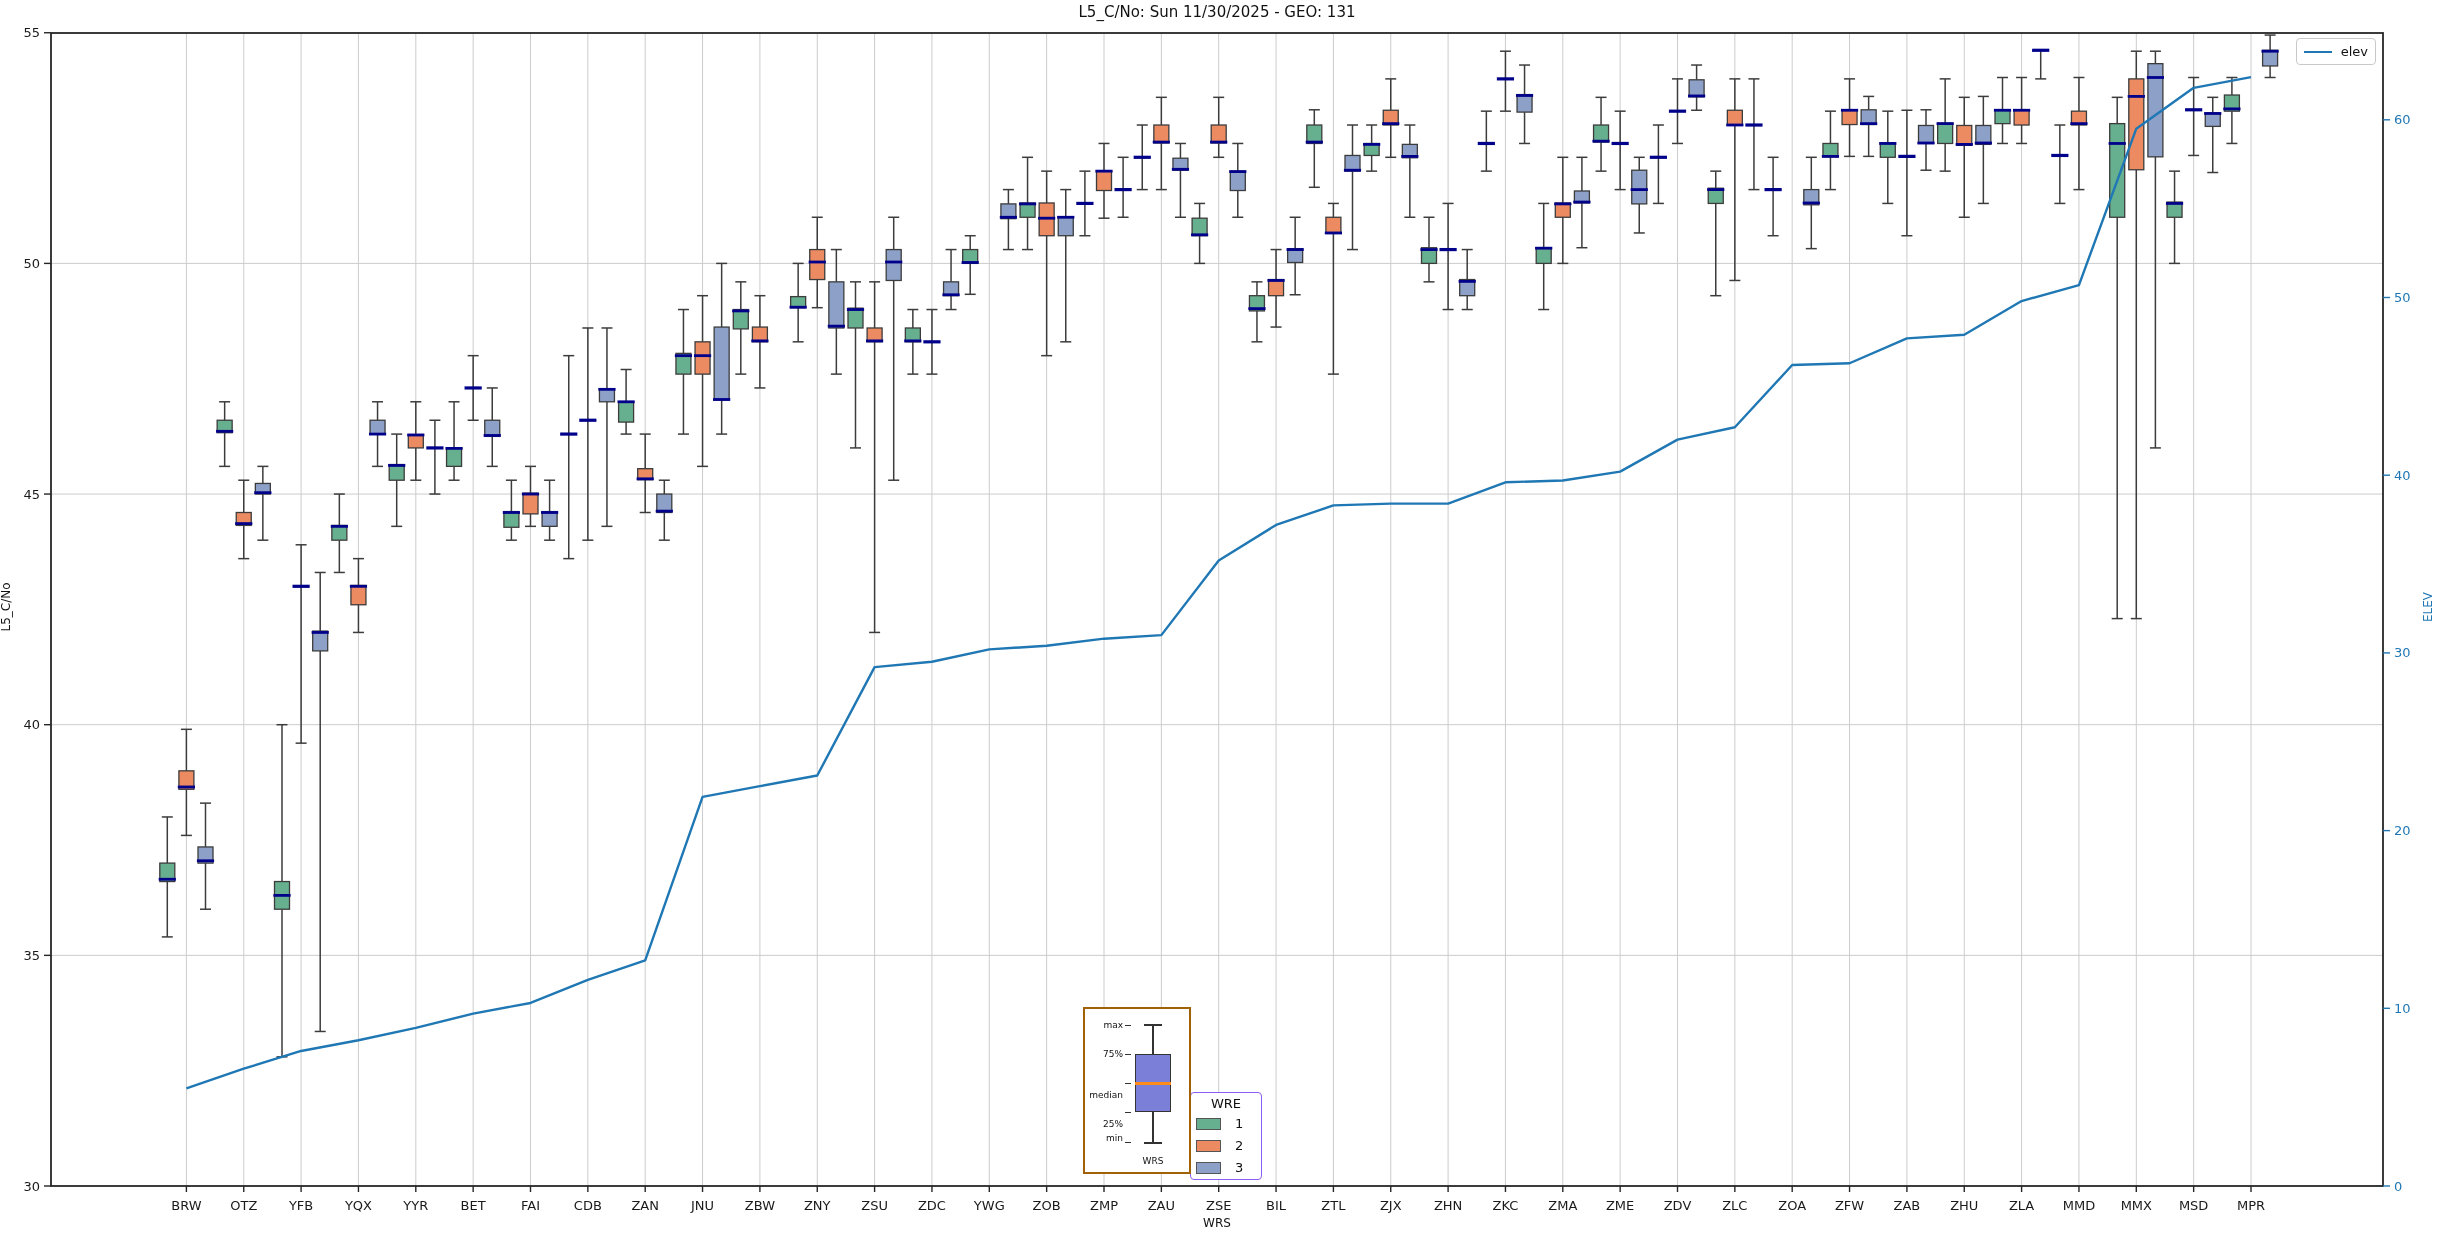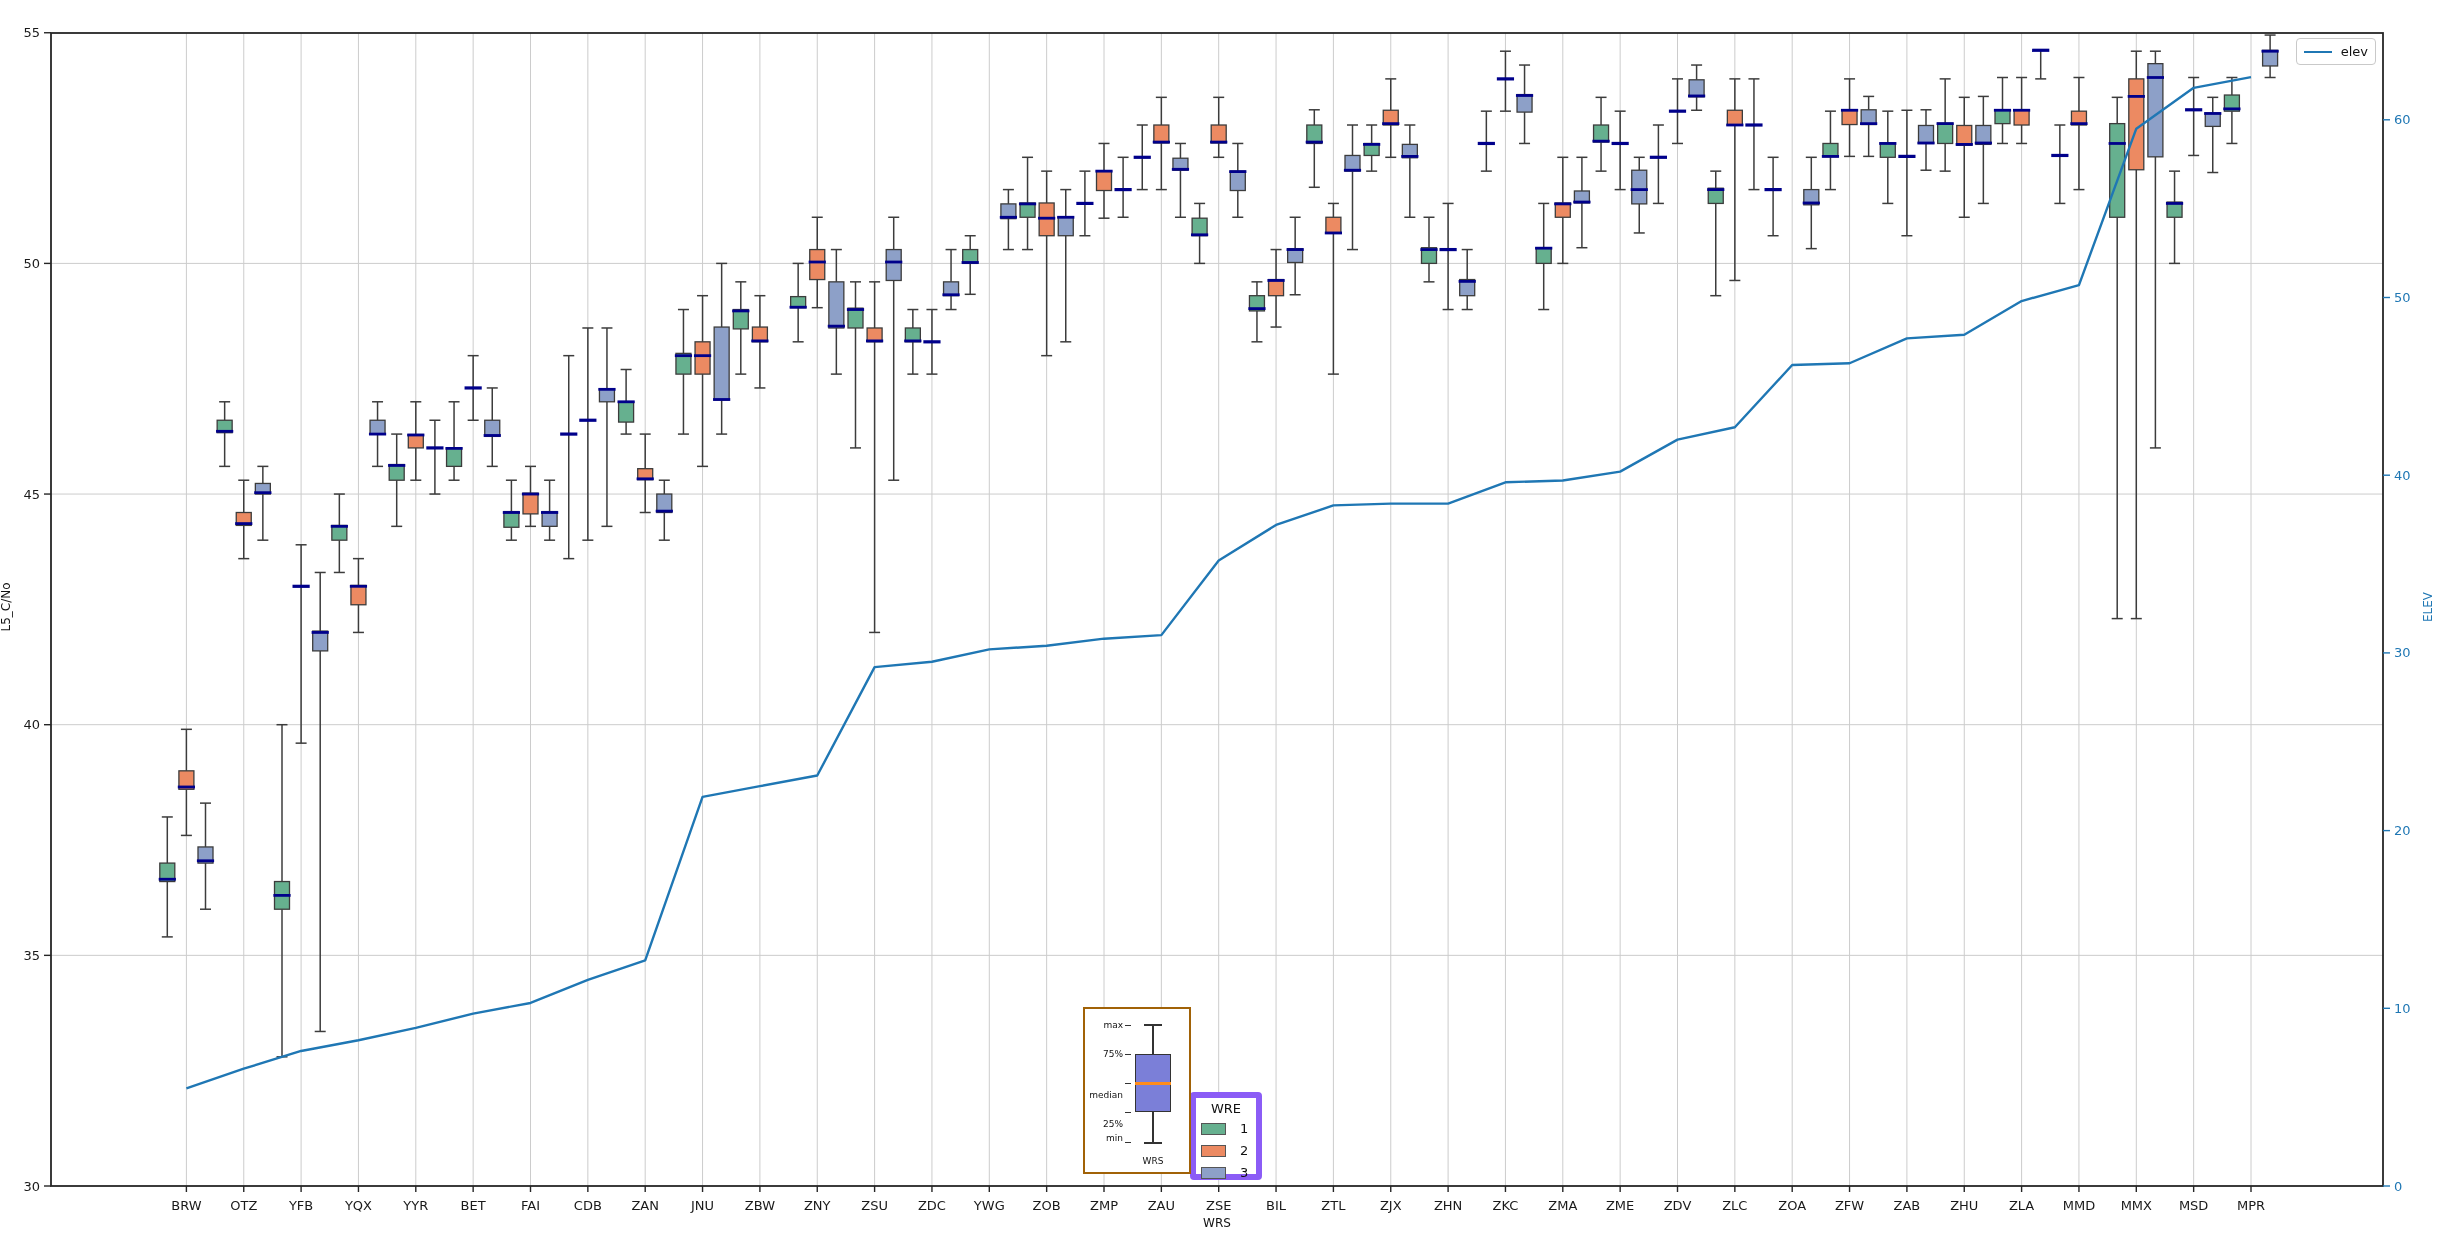--- a/index.html
+++ b/index.html
@@ -14,21 +14,21 @@
              transform:rotate(-90deg);font-size:12px;color:#1f77b4;}
   .xlab{position:absolute;left:51px;width:2332px;top:1216px;text-align:center;
         font-size:12px;color:#111;}
   
   .elev-legend{position:absolute;left:2296px;top:38px;width:80px;height:27px;
       background:#fff;border:1px solid #c9c9c9;border-radius:4px;display:flex;
       align-items:center;box-sizing:border-box;padding:0 7px;font-size:13px;color:#111;}
   .elev-line-sample{display:inline-block;width:31px;height:0;border-top:2.5px solid #1f77b4;margin-right:9px;}
   
   .wre-legend{position:absolute;left:1190px;top:1092px;width:72px;height:88px;background:#fff;
-      border:6px solid #8b5cf6;border-radius:4px;box-sizing:border-box;font-size:13px;color:#111;}
+      border:1px solid #8b5cf6;border-radius:4px;box-sizing:border-box;font-size:13px;color:#111;}
   .wre-title{position:absolute;left:0;width:100%;top:3px;text-align:center;}
   .wre-row{position:absolute;left:5px;height:13px;display:flex;align-items:center;}
   .wre-swatch{display:inline-block;width:25px;height:12px;border:1px solid #555;box-sizing:border-box;}
   .wre-label{margin-left:14px;}
   
   .guide{position:absolute;left:1083px;top:1007px;width:104px;height:163px;background:#fff;
       border:2px solid #a16207;box-sizing:content-box;font-size:9px;color:#111;}
   .g-label{position:absolute;right:66px;width:60px;text-align:right;line-height:10px;}
   .g-tick{position:absolute;left:40px;width:6px;height:1px;background:#333;}
   .g-whisk{position:absolute;left:67px;width:1.5px;background:#333;}
@@ -1012,20 +1012,21 @@
           <line x1="2270.1" x2="2270.1" y1="65.96359999999981" y2="77.49609999999984" stroke="#3c3c3c" stroke-width="1.5"></line>
           <line x1="2264.6" x2="2275.6" y1="35.056499999999915" y2="35.056499999999915" stroke="#3c3c3c" stroke-width="1.5"></line>
           <line x1="2264.6" x2="2275.6" y1="77.49609999999984" y2="77.49609999999984" stroke="#3c3c3c" stroke-width="1.5"></line>
           <rect x="2262.6" y="50.27940000000012" width="15" height="15.684199999999691" fill="#8da0c8" stroke="#3c3c3c" stroke-width="1.3"></rect>
           <line x1="2261.5" x2="2278.7" y1="51.20199999999977" y2="51.20199999999977" stroke="#00008b" stroke-width="2.8"></line>
         </g>
       </g>
       <polyline points="186.4,1088.265 243.75,1068.718 301.1,1050.948 358.45000000000005,1040.286 415.8,1027.847 473.15,1013.6310000000001 530.5,1002.969 587.85,979.868 645.2,960.321 702.55,796.837 759.9,786.175 817.25,775.5129999999999 874.6,667.116 931.95,661.785 989.3,649.346 1046.65,645.792 1104,638.684 1161.3500000000001,635.13 1218.7,560.496 1276.0500000000002,524.956 1333.4,505.4090000000001 1390.7500000000002,503.63200000000006 1448.1000000000001,503.63200000000006 1505.45,482.308 1562.8000000000002,480.53099999999995 1620.15,471.64599999999996 1677.5000000000002,439.65999999999997 1734.8500000000001,427.221 1792.2,365.02599999999995 1849.5500000000002,363.249 1906.9,338.371 1964.2500000000002,334.817 2021.6000000000001,301.0540000000001 2078.95,285.0609999999999 2136.3,128.68499999999995 2193.65,87.81400000000008 2251,77.15200000000004" fill="none" stroke="#1f77b4" stroke-width="2.4" stroke-linejoin="round"></polyline>
     </svg>
 
+  <div class="chart-title">L5_C/No: Sun 11/30/2025 - GEO: 131</div>
   <div class="ylab-left">L5_C/No</div>
   <div class="ylab-right">ELEV</div>
   <div class="xlab">WRS</div>
 
   <div class="elev-legend">
     <span class="elev-line-sample"></span>
     <span>elev</span>
   </div>
 
   <div class="wre-legend">

